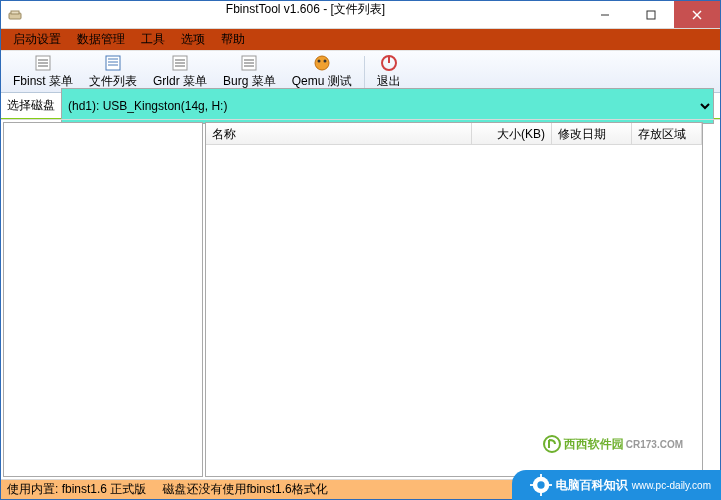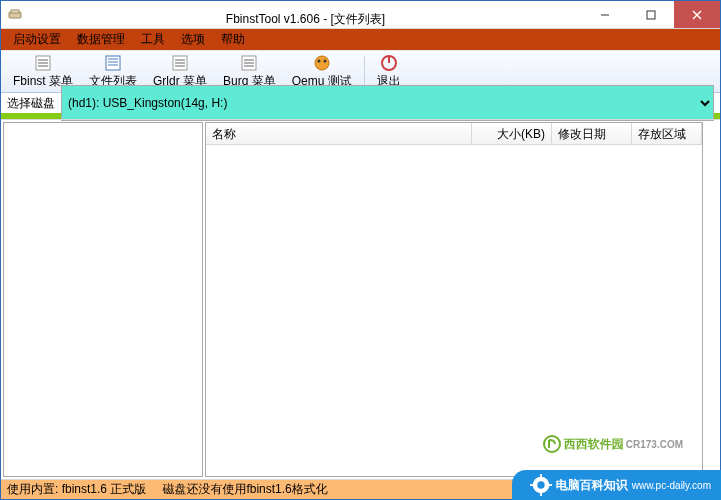--- a/index.html
+++ b/index.html
@@ -1,37 +1,37 @@
 <!DOCTYPE html>
 <html><head>
 <meta charset="utf-8">
 <style>
 * { box-sizing: border-box; margin: 0; padding: 0; font-family: "Microsoft YaHei", Tahoma, sans-serif; font-size: 12px; }
 body { background: #fff; width: 721px; height: 500px; overflow: hidden; position: relative; }
 
 .window { width: 721px; height: 500px; border: 1px solid #2e6bb8; display: flex; flex-direction: column; background: #fff; }
 
-.titlebar { height: 28px; background: #fff; display: flex; align-items: flex-end; border-bottom: 1px solid #d9d9d9; }
+.titlebar { height: 28px; background: #fff; display: flex; align-items: flex-start; border-bottom: 1px solid #d9d9d9; }
 .titlebar .icon-slot { width: 28px; height: 28px; display: flex; align-items: center; justify-content: center; }
 .titlebar .title { flex: 1; text-align: center; color: #000; }
 .winbtns { display: flex; height: 100%; }
 .winbtn { width: 46px; height: 100%; display: flex; align-items: center; justify-content: center; background: #fff; cursor: default; }
 .winbtn.close { background: #c75050; color: #fff; }
 .winbtn svg { display: block; }
 
 .menubar { height: 22px; background: #c2410c; display: flex; align-items: center; padding: 0 4px; border-bottom: 1px solid #e5e5e5; }
 .menubar .menu-item { padding: 2px 8px; cursor: default; }
 
 .toolbar { height: 42px; background: linear-gradient(#fafcff, #e8eef9); border-bottom: 1px solid #b8c8da; display: flex; align-items: center; padding: 0 4px; }
 .tbtn { display: flex; flex-direction: column; align-items: center; justify-content: center; height: 100%; padding: 0 8px; cursor: default; gap: 1px; }
 .tbtn .ico { width: 18px; height: 18px; }
 .tbtn .lbl { white-space: nowrap; }
 .sep { width: 1px; height: 32px; background: #c9d4e2; margin: 0 4px; }
 
-.diskrow { height: 26px; display: flex; align-items: center; padding: 2px 6px; gap: 6px; border-bottom: 6px solid #84cc16; }
+.diskrow { height: 26px; display: flex; align-items: center; padding: 2px 6px; gap: 6px; border-bottom: 1px solid #84cc16; }
 .diskrow .lbl { white-space: nowrap; }
 .diskrow select { flex: 1; height: 36px; border: 1px solid #a9a9a9; background: #5eead4; padding: 0 2px; }
 
 .main { flex: 1; display: flex; border-top: 1px solid #d9d9d9; min-height: 0; }
 .treepane { width: 200px; border: 1px solid #a9a9a9; margin: 2px 1px 2px 2px; background: #fff; }
 .listpane { flex: 1; border: 1px solid #a9a9a9; margin: 2px 17px 2px 1px; background: #fff; display: flex; flex-direction: column; position: relative; }
 .listheader { height: 22px; display: flex; border-bottom: 1px solid #d9d9d9; background: linear-gradient(#fff, #f2f2f2); }
 .listheader .col { border-right: 1px solid #d9d9d9; padding: 3px 6px; }
 .col-name { flex: 1; }
 .col-size { width: 80px; text-align: right; }

